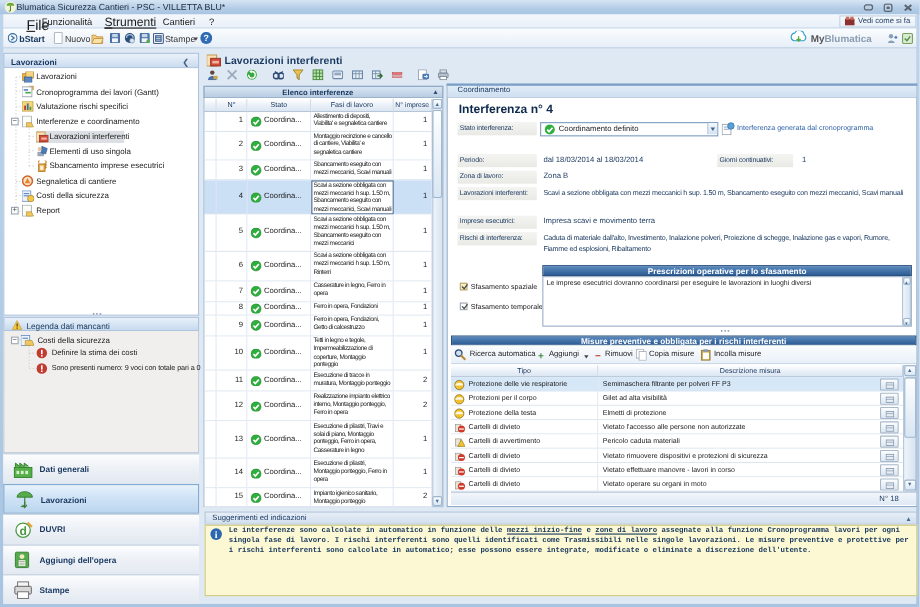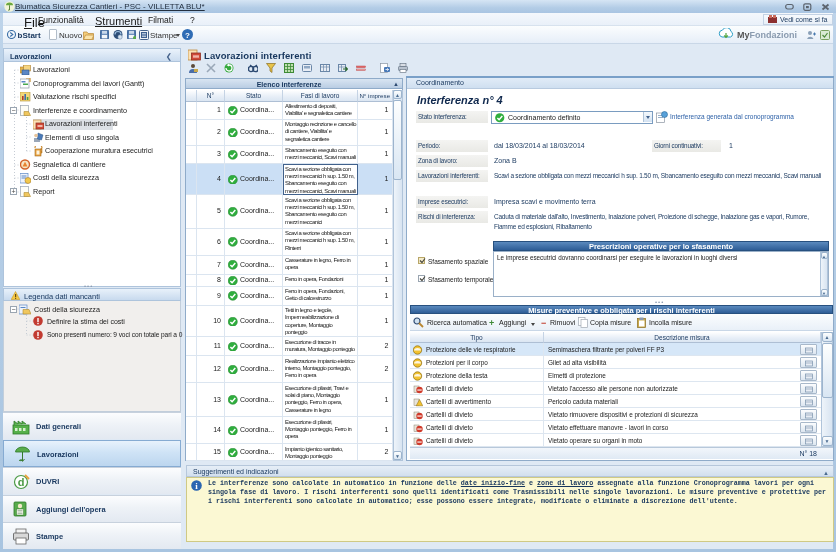--- a/index.html
+++ b/index.html
@@ -46,36 +46,36 @@
 <div class="abs" id="titlebar"></div>
 <div class="abs" id="menubar"></div>
 <div class="abs" id="toolbar"></div>
 <div class="abs" id="mainbg"></div>
 
 <div class="abs" style="left:4px;top:1px;width:11px;height:11px;"><svg width="11" height="11">
       <circle cx="5.5" cy="5.5" r="5.2" fill="#f2f4d8"></circle>
       <path d="M5.5 1.5 a3.5 2.8 0 0 1 3.5 2.8 l-7 0 a3.5 2.8 0 0 1 3.5-2.8" fill="#6aa83e"></path>
       <path d="M5.5 4.3 V9 m-1.5 0 a1.5 1 0 0 0 1.5 0" stroke="#4e7a2e" stroke-width="0.9" fill="none"></path>
     </svg></div>
-<div class="abs" style="left:15px;top:2px;font-size:8px;color:#222f3f;text-decoration:underline;">Blumatica Sicurezza Cantieri - PSC - VILLETTA BLU*</div>
+<div class="abs" style="left:15px;top:2px;font-size:8px;color:#222f3f;">Blumatica Sicurezza Cantieri - PSC - VILLETTA BLU*</div>
 <div class="abs" style="left:785px;top:3px;width:9px;height:7px;"><svg width="9" height="7">
       <rect x="0.7" y="1.5" width="7.5" height="4.5" rx="2" fill="none" stroke="#5c646e" stroke-width="1.2"></rect>
     </svg></div>
 <div class="abs" style="left:803px;top:2.5px;width:9px;height:8px;"><svg width="9" height="8">
       <rect x="0.8" y="0.8" width="7" height="6.5" rx="1.5" fill="none" stroke="#5c646e" stroke-width="1.2"></rect>
       <rect x="3" y="3" width="2.8" height="2.2" fill="#5c646e"></rect>
     </svg></div>
 <div class="abs" style="left:821px;top:2.5px;width:9px;height:8px;"><svg width="9" height="8">
       <path d="M1.5 1.5 L7.5 6.5 M7.5 1.5 L1.5 6.5" stroke="#5c646e" stroke-width="1.8"></path>
     </svg></div>
 
 <div class="abs" style="left:24px;top:14.5px;color:#1a1a1a;font-size:13px;"><span class="u">F</span>ile</div>
 <div class="abs" style="left:38px;top:14.5px;color:#1a1a1a;font-size:8.5px;"><span class="u">F</span>unzionalità</div>
 <div class="abs" style="left:95px;top:14.5px;color:#1a1a1a;font-size:11px;text-decoration:underline;"><span class="u">S</span>trumenti</div>
-<div class="abs" style="left:148px;top:14.5px;color:#1a1a1a;font-size:8.5px;">Filmati</div>
+<div class="abs" style="left:148px;top:14.5px;color:#1a1a1a;font-size:8.5px;">Cantieri</div>
 <div class="abs" style="left:190px;top:14.5px;color:#1a1a1a;font-size:8.5px;">?</div>
 <div class="abs" style="left:763px;top:14px;width:70px;height:11px;border:1px solid #c3d2e4;background:linear-gradient(#f7fafd,#e8eff7);"></div>
 <div class="abs" style="left:768px;top:15px;width:9px;height:9px;"><svg width="9" height="9">
       <rect x="0" y="2" width="9" height="6" fill="#8b2f2f"></rect>
       <rect x="1" y="0" width="3" height="3" fill="#c96a5a"></rect>
       <rect x="5" y="0" width="3" height="3" fill="#c96a5a"></rect>
     </svg></div>
 <div class="abs" style="left:780px;top:16px;color:#17365d;">Vedi come si fa</div>
 
 <div class="abs" style="left:7px;top:30px;width:9px;height:9px;"><svg width="9" height="9">
@@ -114,21 +114,21 @@
 <div class="abs" style="left:176px;top:34px;width:0;height:0;border-left:2.5px solid transparent;border-right:2.5px solid transparent;border-top:3.5px solid #444;"></div>
 <div class="abs" style="left:182px;top:29px;width:11px;height:11px;"><svg width="11" height="11">
       <circle cx="5.5" cy="5.5" r="5.5" fill="#2f6cb5"></circle>
       <text x="5.5" y="8.5" font-size="8" font-weight="bold" fill="#fff" text-anchor="middle" font-family="Liberation Sans">?</text>
     </svg></div>
 
 <div class="abs" style="left:718px;top:28px;width:16px;height:12px;"><svg width="16" height="12">
       <path d="M4 9 a3.5 3.5 0 0 1 0.5-6.9 A4.5 4.5 0 0 1 13 3.5 a3 3 0 0 1-0.5 5.5 Z" fill="#fff" stroke="#2e9ec7" stroke-width="1"></path>
       <path d="M8 5 l0 4 m-1.8-1.5 l1.8 1.8 l1.8-1.8" stroke="#53a53e" stroke-width="1.2" fill="none"></path>
     </svg></div>
-<div class="abs" style="left:737px;top:30px;font-size:9px;font-weight:bold;color:#555;">My<span style="color:#8a9baf;">Fondazioni</span></div>
+<div class="abs" style="left:737px;top:30px;font-size:9px;font-weight:bold;color:#555;">My<span style="color:#8a9baf;">Blumatica</span></div>
 <div class="abs" style="left:806px;top:30px;width:10px;height:10px;"><svg width="10" height="10">
       <circle cx="4" cy="3" r="2" fill="#8aa0b8"></circle>
       <path d="M1 9 a3.5 3.5 0 0 1 6.5 0 Z" fill="#8aa0b8"></path>
       <path d="M7 4 l3 0 m-1.5-1.5 l0 3" stroke="#4a7ab0" stroke-width="1"></path>
     </svg></div>
 <div class="abs" style="left:820px;top:30px;width:10px;height:10px;"><svg width="10" height="10">
       <rect x="0.5" y="0.5" width="9" height="9" rx="1" fill="#d9ead2" stroke="#7aa05e"></rect>
       <path d="M2.5 5 l2 2 l3-4" stroke="#4e8a3c" stroke-width="1.2" fill="none"></path>
     </svg></div>
 
@@ -151,21 +151,21 @@
 <path d="M10.5 116 H16" stroke="#c6ccd4" stroke-width="1" stroke-dasharray="1,2"></path>
 <path d="M10.5 130 H16" stroke="#c6ccd4" stroke-width="1" stroke-dasharray="1,2"></path>
 </svg>
 <div class="treerow" style="left:29px;top:1px;">Lavorazioni</div>
 <div class="treerow" style="left:29px;top:14.5px;">Cronoprogramma dei lavori (Gantt)</div>
 <div class="treerow" style="left:29px;top:28px;">Valutazione rischi specifici</div>
 <div class="treerow" style="left:29px;top:41.5px;">Interferenze e coordinamento</div>
 <div class="abs" style="left:29px;top:56.5px;width:80px;height:11px;background:#dce0e5;"></div>
     <div class="treerow" style="left:41px;top:55px;">Lavorazioni interferenti</div>
 <div class="treerow" style="left:41px;top:68.5px;">Elementi di uso singola</div>
-<div class="treerow" style="left:41px;top:82px;">Cooperazione muratura esecutrici</div>
+<div class="treerow" style="left:41px;top:82px;">Sbancamento imprese esecutrici</div>
 <div class="treerow" style="left:29px;top:95.5px;">Segnaletica di cantiere</div>
 <div class="treerow" style="left:29px;top:109px;">Costi della sicurezza</div>
 <div class="treerow" style="left:29px;top:122.5px;">Report</div>
 <div class="pm" style="left:6px;top:44.5px;">−</div>
 <div class="pm" style="left:6px;top:125.5px;">+</div>
 <svg class="abs" style="left:16px;top:3px;" width="11" height="10">
       <rect x="0" y="2" width="7" height="6" fill="#e8b64c" stroke="#a8792a" stroke-width="0.6"></rect>
       <rect x="3.5" y="0" width="7" height="6" fill="#f6d582" stroke="#a8792a" stroke-width="0.6"></rect>
       <rect x="2" y="5" width="7" height="5" fill="#5b87c5" stroke="#2d5485" stroke-width="0.6"></rect>
     </svg>
@@ -602,21 +602,21 @@
   </div>
 
 <div class="abs scroll" style="left:392.5px;top:89.5px;width:10px;height:371px;"></div>
 <div class="abs sbtn" style="left:393px;top:90px;width:9px;height:9px;font-size:5px;line-height:8px;">▲</div>
 <div class="abs sbtn" style="left:393px;top:451px;width:9px;height:9px;font-size:5px;line-height:8px;">▼</div>
 <div class="abs sbtn" style="left:393px;top:100px;width:9px;height:80px;"></div>
 
 <div class="abs" id="rpanel"></div>
 <div class="abs" id="rtab"><span style="margin-left:9px;">Coordinamento</span></div>
 <div class="abs" style="left:406px;top:76px;width:428px;height:2px;background:#7aa0c8;"></div>
-<div class="abs" style="left:417px;top:94px;font-weight:bold;font-size:11px;color:#10294e;font-style:italic;">Interferenza n° 4</div>
+<div class="abs" style="left:417px;top:94px;font-weight:bold;font-size:11px;color:#10294e;">Interferenza n° 4</div>
 <div class="abs lblbox" style="left:416px;top:110.5px;width:72px;">Stato interferenza:</div>
 <div class="abs lblbox" style="left:416px;top:140px;width:72px;">Periodo:</div>
 <div class="abs lblbox" style="left:652px;top:140px;width:69px;">Giorni continuativi:</div>
 <div class="abs lblbox" style="left:416px;top:155px;width:72px;">Zona di lavoro:</div>
 <div class="abs lblbox" style="left:416px;top:170px;width:72px;">Lavorazioni interferenti:</div>
 <div class="abs lblbox" style="left:416px;top:196px;width:72px;">Imprese esecutrici:</div>
 <div class="abs lblbox" style="left:416px;top:210.5px;width:72px;">Rischi di interferenza:</div>
 <div class="abs" style="left:491px;top:110.5px;width:162px;height:13px;background:#fff;border:1px solid #7a9cc0;">
 <svg style="position:absolute;left:3px;top:1.5px;" width="9.5" height="9.5">
       <circle cx="4.75" cy="4.75" r="4.6" fill="#2fae3e"></circle>
@@ -825,15 +825,15 @@
 <div class="abs sbtn" style="left:821.5px;top:436px;width:11px;height:10px;font-size:5px;line-height:9px;">▼</div>
 <div class="abs sbtn" style="left:821.5px;top:343px;width:11px;height:55px;"></div>
 <div class="abs" style="left:84px;top:283px;color:#8a9ab0;font-size:6px;letter-spacing:1px;">•••</div>
 
 <div class="abs" id="sugghead"><span style="margin-left:6px;">Suggerimenti ed indicazioni</span><span style="position:absolute;right:4px;top:2px;color:#4a6b90;font-size:6px;">▲</span></div>
 <div class="abs" id="suggbody"></div>
 <div class="abs" style="left:191px;top:480px;width:11px;height:11px;"><svg width="11" height="11">
       <circle cx="5.5" cy="5.5" r="5.3" fill="#2b66b0"></circle>
       <text x="5.5" y="8.7" font-size="9" font-weight="bold" fill="#fff" text-anchor="middle" font-family="Liberation Serif">i</text>
     </svg></div>
-<div class="abs" id="suggtext" style="left:208px;top:479px;width:628px;white-space:pre;font-size:6.7px;">Le interferenze sono calcolate in automatico in funzione delle <span class="u">date inizio-fine</span> e <span class="u">zone di lavoro</span> assegnate alla funzione Cronoprogramma lavori per ogni
+<div class="abs" id="suggtext" style="left:208px;top:479px;width:628px;white-space:pre;font-size:6.7px;">Le interferenze sono calcolate in automatico in funzione delle <span class="u">mezzi inizio-fine</span> e <span class="u">zone di lavoro</span> assegnate alla funzione Cronoprogramma lavori per ogni
 singola fase di lavoro. I rischi interferenti sono quelli identificati come Trasmissibili nelle singole lavorazioni. Le misure preventive e protettive per
 i rischi interferenti sono calcolate in automatico; esse possono essere integrate, modificate o eliminate a discrezione dell'utente.</div>
 
 </body></html>

